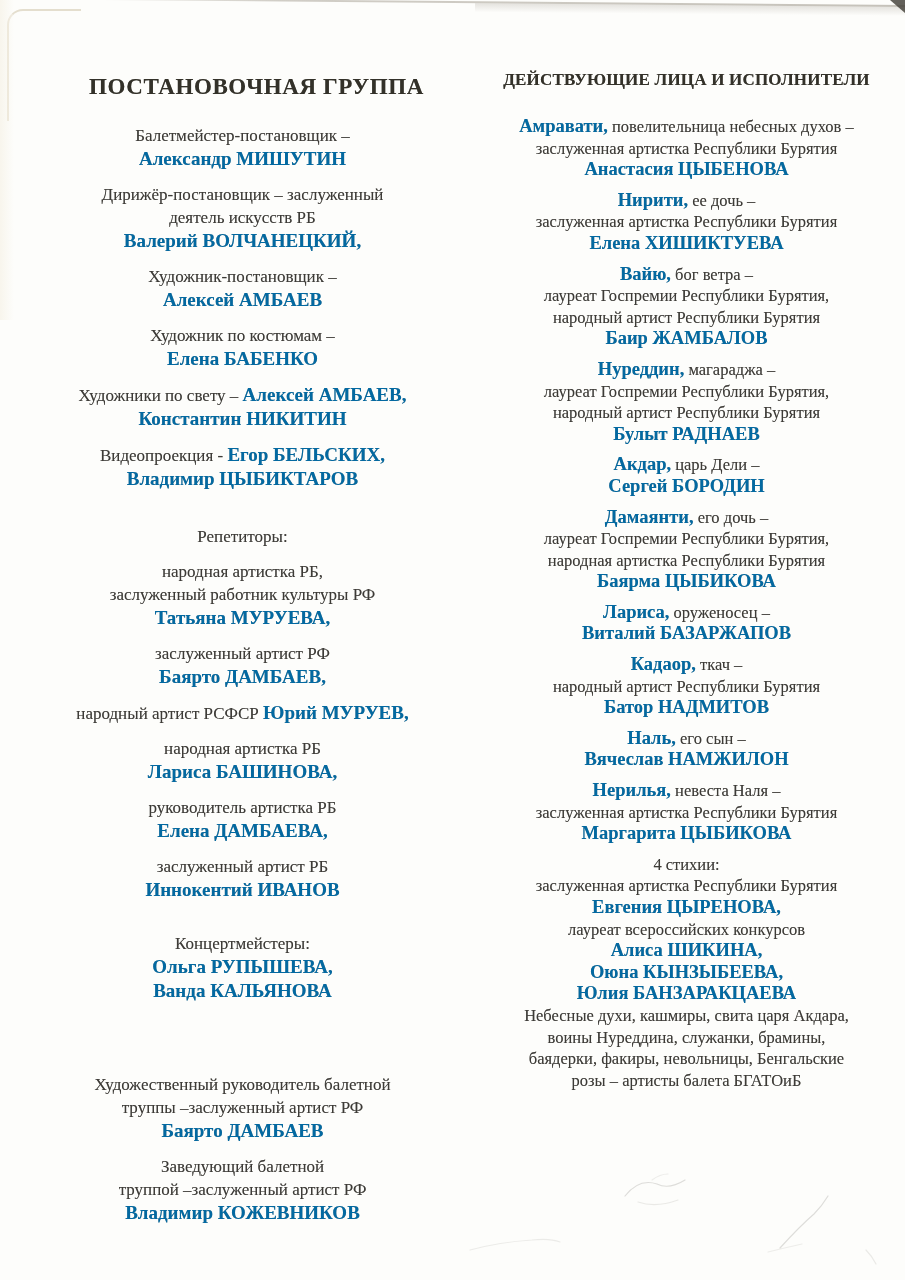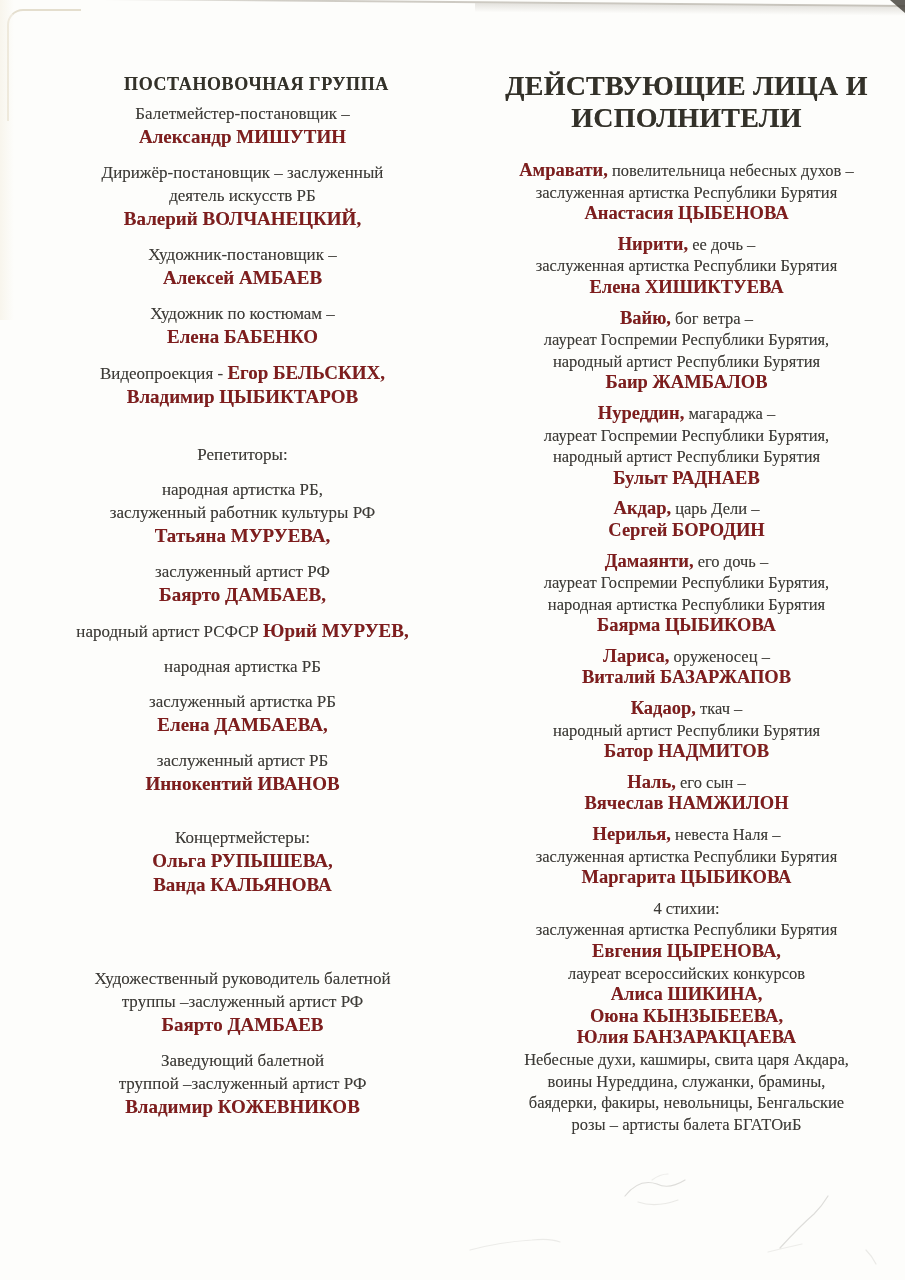--- a/index.html
+++ b/index.html
@@ -43,28 +43,28 @@
 
   
   .col { position: absolute; text-align: center; }
   .col-left  { left: 25px;  top: 74px; width: 435px; }
   .col-right { left: 468px; top: 70px; width: 437px; }
 
   .header {
     margin: 0; font-weight: bold; color: #333129;
     text-shadow: 0 0 .5px rgba(51,49,41,.55);
   }
-  .col-left  .header { font-size: 18px; letter-spacing: .6px; margin-bottom: 7px; transform: translateX(14px); }
-  .col-right .header { font-size: 28px; letter-spacing: .2px; margin-bottom: 26px; }
+  .col-left  .header { font-size: 23px; letter-spacing: .6px; margin-bottom: 24px; transform: translateX(14px); }
+  .col-right .header { font-size: 17px; letter-spacing: .2px; margin-bottom: 26px; }
 
   .line { text-shadow: 0 0 .4px rgba(61,59,55,.4); }
   .col-left  .line { font-size: 17px;   line-height: 23px; }
   .col-right .line { font-size: 16.5px; line-height: 21.6px; }
 
-  .name { font-weight: bold; color: #7f1d1d; }
+  .name { font-weight: bold; color: #0369a1; }
   .col-left  .name { font-size: 19px; text-align: right; }
   .col-right .name { font-size: 18.5px; }
 
   .section + .section { margin-top: 12px; }
   .col-right .section + .section { margin-top: 9px; }
   .col-right .section:last-child { margin-top: 0; }
 
   .col-left .group:nth-child(2) { margin-top: 34px; }
   .col-left .group:nth-child(3) { margin-top: 30px; }
   .col-left .group:nth-child(4) { margin-top: 70px; }
@@ -107,20 +107,24 @@
           </div>
           <div class="section">
             <div class="line"><span class="role">Художник-постановщик –</span></div>
             <div class="line"><span class="name">Алексей АМБАЕВ</span></div>
           </div>
           <div class="section">
             <div class="line"><span class="role">Художник по костюмам –</span></div>
             <div class="line"><span class="name">Елена БАБЕНКО</span></div>
           </div>
           <div class="section">
+            <div class="line"><span class="role">Художники по свету – </span><span class="name">Алексей АМБАЕВ,</span></div>
+            <div class="line"><span class="name">Константин НИКИТИН</span></div>
+          </div>
+          <div class="section">
             <div class="line"><span class="role">Видеопроекция - </span><span class="name">Егор БЕЛЬСКИХ,</span></div>
             <div class="line"><span class="name">Владимир ЦЫБИКТАРОВ</span></div>
           </div>
         </div>
         <div class="group">
           <div class="section">
             <div class="line"><span class="role">Репетиторы:</span></div>
           </div>
           <div class="section">
             <div class="line"><span class="role">народная артистка РБ,</span></div>
@@ -129,23 +133,24 @@
           </div>
           <div class="section">
             <div class="line"><span class="role">заслуженный артист РФ</span></div>
             <div class="line"><span class="name">Баярто ДАМБАЕВ,</span></div>
           </div>
           <div class="section">
             <div class="line"><span class="role">народный артист РСФСР </span><span class="name">Юрий МУРУЕВ,</span></div>
           </div>
           <div class="section">
             <div class="line"><span class="role">народная артистка РБ</span></div>
-          </div>
-          <div class="section">
-            <div class="line"><span class="role">заслуженный артистка РБ</span></div>
+            <div class="line"><span class="name">Лариса БАШИНОВА,</span></div>
+          </div>
+          <div class="section">
+            <div class="line"><span class="role">руководитель артистка РБ</span></div>
             <div class="line"><span class="name">Елена ДАМБАЕВА,</span></div>
           </div>
           <div class="section">
             <div class="line"><span class="role">заслуженный артист РБ</span></div>
             <div class="line"><span class="name">Иннокентий ИВАНОВ</span></div>
           </div>
         </div>
         <div class="group">
           <div class="section">
             <div class="line"><span class="role">Концертмейстеры:</span></div>

